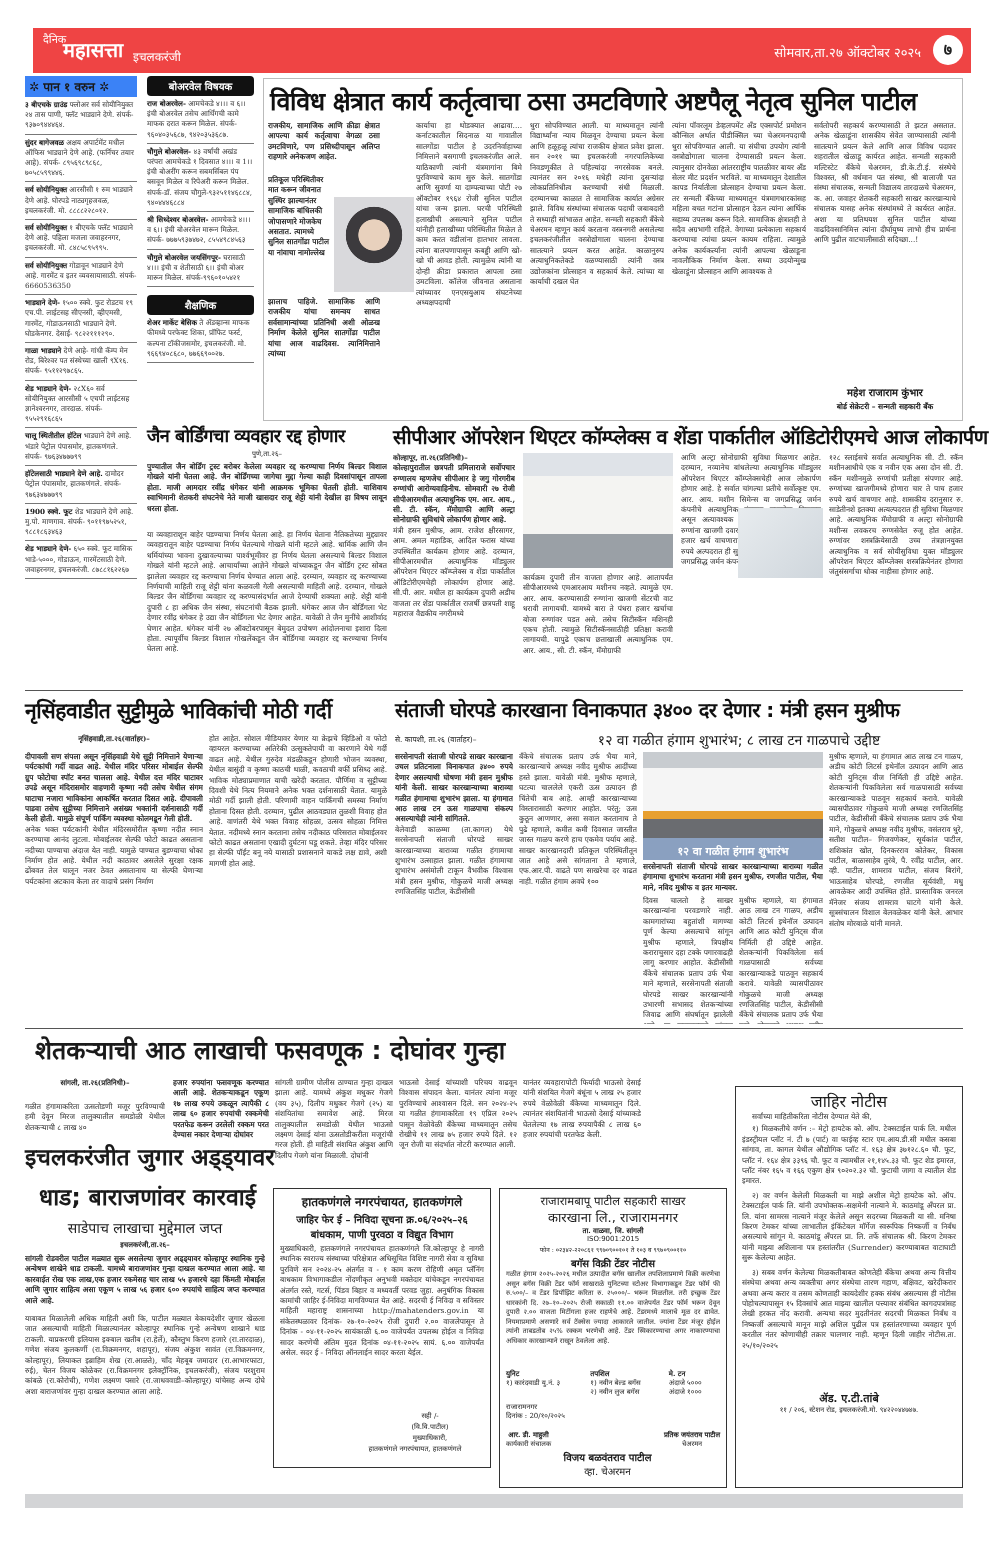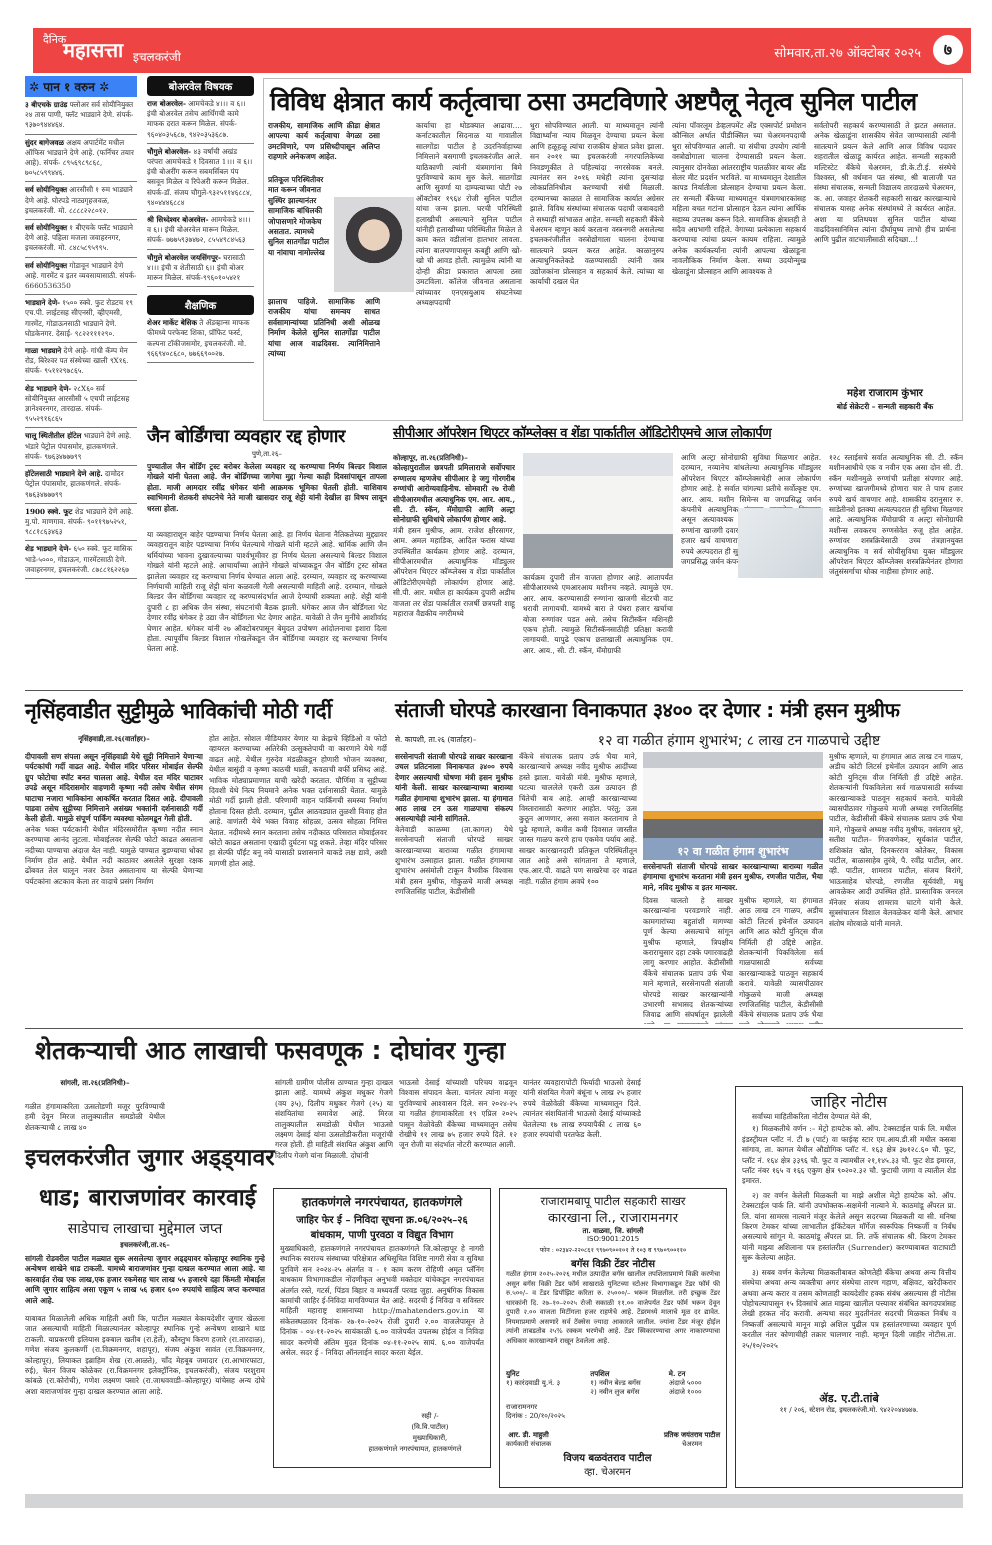--- a/index.html
+++ b/index.html
@@ -63,21 +63,21 @@
         <div class="ad"><b>हॉटेलसाठी भाड्याने देणे आहे.</b><span> दामोदर पेट्रोल पंपासमोर, हातकणंगले. संपर्क- ९७६३४७७७९९</span></div>
         <div class="ad"><b>1900 स्क्वे. फूट</b><span> शेड भाड्याने देणे आहे. मु.पो. माणगाव. संपर्क- ९०११९७५२५१, ९८८१८६३४६३</span></div>
         <div class="ad"><b>शेड भाड्याने देणे-</b><span> ६५० स्क्वे. फूट मासिक भाडे-५०००, गोडाऊन, गारमेंटसाठी देणे. जवाहरनगर, इचलकरंजी. ८७८८१६२२६७</span></div>
       </div>
   </div>
 
   <div class="col2">
     <div class="pill">बोअरवेल विषयक</div>
     <div id="borewell-list">
         <div class="ad"><b>राज बोअरवेल-</b><span> आमचेकडे ४।।। व ६।। इंची बोअरवेल तसेच आर्थिंगची कामे माफक दरात करून मिळेल. संपर्क- ९६०४०३५६८७, ९४२०३५३६८७.</span></div>
-        <div class="ad"><b>चौगुले बोअरवेल-</b><span> ४३ वर्षांची अखंड परंपरा आमचेकडे १ दिवसात 1।।। व ६।। इंची बोअरींग करून सबमर्सिबल पंप बसवून मिळेल व रिपेअरी करून मिळेल. संपर्क-डॉ. संजय चौगुले-९३२५११४६८८४, ९४०४४४६८८४</span></div>
+        <div class="ad"><b>चौगुले बोअरवेल-</b><span> ४३ वर्षांची अखंड परंपरा आमचेकडे १ दिवसात ४।।। व 1।। इंची बोअरींग करून सबमर्सिबल पंप बसवून मिळेल व रिपेअरी करून मिळेल. संपर्क-डॉ. संजय चौगुले-९३२५११४६८८४, ९४०४४४६८८४</span></div>
         <div class="ad"><b>श्री सिध्देश्वर बोअरवेल-</b><span> आमचेकडे ४।।। व ६।। इंची बोअरवेल मारून मिळेल. संपर्क- ७७७५९३७४७२, ८५५४९८४५६३</span></div>
         <div class="ad"><b>चौगुले बोअरवेल जयसिंगपूर-</b><span> घरासाठी ४।।। इंची व शेतीसाठी ६।। इंची बोअर मारून मिळेल. संपर्क-९९६०१०५४२१</span></div>
       </div>
     <div class="pill" style="margin-top:8px">शैक्षणिक</div>
     <div id="education-list">
         <div class="ad"><b>शेअर मार्केट बेसिक</b><span> ते ॲडव्हान्स माफक फीमध्ये परफेक्ट शिका, प्रॉफिट फर्स्ट, कल्पना टॉकीजसमोर, इचलकरंजी. मो. ९६६९४०८६८०, ७७६६९००२७.</span></div>
       </div>
   </div>
 
   <div class="box1">
@@ -95,21 +95,21 @@
   </div>
 
   <div class="abs" style="left:122px;top:395px;width:240px;height:265px;">
     <div class="h1" style="font-size:18px;">जैन बोर्डिंगचा व्यवहार रद्द होणार</div>
     <div class="ctr sm" style="margin:2px 0 4px;">पुणे,ता.२६–</div>
     <div class="txt" style="font-weight:bold;height:66px;">पुण्यातील जैन बोर्डिंग ट्रस्ट बरोबर केलेला व्यवहार रद्द करण्याचा निर्णय बिल्डर विशाल गोखले यांनी घेतला आहे. जैन बोर्डिंगच्या जागेचा मुद्दा गेल्या काही दिवसांपासून तापला होता. माजी आमदार रवींद्र धंगेकर यांनी आक्रमक भूमिका घेतली होती. याशिवाय स्वाभिमानी शेतकरी संघटनेचे नेते माजी खासदार राजू शेट्टी यांनी देखील हा विषय लावून धरला होता.</div>
     <div class="txt" style="height:176px;margin-top:2px;">या व्यवहाराशून बाहेर पडण्याचा निर्णय घेतला आहे. हा निर्णय घेताना नैतिकतेच्या मुद्द्यावर व्यवहारातून बाहेर पडण्याचा निर्णय घेतल्याचे गोखले यांनी म्हटले आहे. धार्मिक आणि जैन धर्मियांच्या भावना दुखावल्याच्या पार्श्वभूमीवर हा निर्णय घेतला असल्याचे बिल्डर विशाल गोखले यांनी म्हटले आहे. आचार्यांच्या आज्ञेने गोखले यांच्याकडून जैन बोर्डिंग ट्रस्ट सोबत झालेला व्यवहार रद्द करण्याचा निर्णय घेण्यात आला आहे. दरम्यान, व्यवहार रद्द करण्याच्या निर्णयाची माहिती राजू शेट्टी यांना कळवली गेली असल्याची माहिती आहे. दरम्यान, गोखले बिल्डर जैन बोर्डिंगचा व्यवहार रद्द करण्यासंदर्भात आजे देण्याची शक्यता आहे. शेट्टी यांनी दुपारी ८ हा अधिक जैन संस्था, संघटनांची बैठक झाली. धंगेकर आज जैन बोर्डिंगला भेट देणार रवींद्र धंगेकर हे उद्या जैन बोर्डिंगला भेट देणार आहेत. यावेळी ते जैन मुनींचे आशीर्वाद घेणार आहेत. धंगेकर यांनी २७ ऑक्टोबरपासून बेमुदत उपोषण आंदोलनाचा इशारा दिला होता. त्यापूर्वीच बिल्डर विशाल गोखलेंकडून जैन बोर्डिंगचा व्यवहार रद्द करण्याचा निर्णय घेतला आहे.</div>
   </div>
 
   <div class="abs" style="left:368px;top:395px;width:570px;height:265px;">
-    <div class="h1" style="font-size:13px;text-decoration:underline;">सीपीआर ऑपरेशन थिएटर कॉम्प्लेक्स व शेंडा पार्कातील ऑडिटोरीएमचे आज लोकार्पण</div>
+    <div class="h1" style="font-size:20px;">सीपीआर ऑपरेशन थिएटर कॉम्प्लेक्स व शेंडा पार्कातील ऑडिटोरीएमचे आज लोकार्पण</div>
     <div class="txt abs" style="left:0;top:30px;width:122px;height:232px;">
       <div class="sm" style="font-weight:bold;">कोल्हापूर, ता.२६(प्रतिनिधी)–</div>
       <div style="font-weight:bold;">कोल्हापुरातील छत्रपती प्रमिलाराजे सर्वोपचार रुग्णालय म्हणजेच सीपीआर हे जगु गोरगरीब रुग्णांची आरोग्यवाहिनीच. सोमवारी २७ रोजी सीपीआरमधील अत्याधुनिक एम. आर. आय., सी. टी. स्कॅन, मॅमोग्राफी आणि अल्ट्रा सोनोग्राफी सुविधांचे लोकार्पण होणार आहे.</div>
       <div>मंत्री हसन मुश्रीफ, आम. राजेश क्षीरसागर, आम. अमल महाडिक, आदिल फरास यांच्या उपस्थितीत कार्यक्रम होणार आहे. दरम्यान, सीपीआरमधील अत्याधुनिक मॉड्युलर ऑपरेशन थिएटर कॉम्प्लेक्स व शेंडा पार्कातील ऑडिटोरीएमचेही लोकार्पण होणार आहे. सी.पी. आर. मधील हा कार्यक्रम दुपारी अडीच वाजता तर शेंडा पार्कातील राजर्षी छत्रपती शाहू महाराज वैद्यकीय नगरीमध्ये</div>
     </div>
     <div class="abs" style="left:130px;top:30px;width:150px;height:115px;background:linear-gradient(180deg,#dfe3e8 0 20%,#f4f4f2 20% 70%,#9aa0a6 70%);"></div>
     <div class="txt abs" style="left:130px;top:150px;width:150px;height:112px;">कार्यक्रम दुपारी तीन वाजता होणार आहे. आतापर्यंत सीपीआरमध्ये एमआरआय मशीनच नव्हते. त्यामुळे एम. आर. आय. करण्यासाठी रुग्णांना खाजगी सेंटरची वाट धरावी लागायची. यामध्ये बारा ते पंधरा हजार खर्चाचा बोजा रुग्णांवर पडत असे. तसेच सिटीस्कॅन मशिनही एकच होती. त्यामुळे सिटीस्कॅनसाठीही प्रतिक्षा करावी लागायची. यापुढे एकाच छताखाली अत्याधुनिक एम. आर. आय., सी. टी. स्कॅन, मॅमोग्राफी</div>
     <div class="txt abs" style="left:288px;top:30px;width:140px;height:232px;">आणि अल्ट्रा सोनोग्राफी सुविधा मिळणार आहेत. दरम्यान, नव्यानेच बांधलेल्या अत्याधुनिक मॉड्युलर ऑपरेशन थिएटर कॉम्प्लेक्सचेही आज लोकार्पण होणार आहे. हे सर्वात चांगल्या प्रतीचे सर्वोत्कृष्ट एम. आर. आय. मशीन सिमेन्स या जगप्रसिद्ध जर्मन कंपनीचे अत्याधुनिक तंत्रज्ञान रुग्णसेवा मिळणार असून अत्यावश्यक चाचणी करता येणार आहे. रुग्णांना खाजगी दवाखान्यामध्ये होणारा बारा ते पंधरा हजार खर्च वाचणारासमवेत रुग्णांना व दोन हजार रुपये अल्पदरात ही सुविधा मिळणार आहे. सिमेन्स या जगप्रसिद्ध जर्मन कंपनीचे अत्याधुनिक तंत्रज्ञान</div>
     <div class="abs" style="left:345px;top:85px;width:85px;height:70px;background:linear-gradient(135deg,#e8ecef,#cfd6dc);"></div>
     <div class="txt abs" style="left:436px;top:30px;width:134px;height:232px;">१२८ स्लाईसचे सर्वात अत्याधुनिक सी. टी. स्कॅन मशीनआधीचे एक व नवीन एक असा दोन सी. टी. स्कॅन मशीनमुळे रुग्णांची प्रतीक्षा संपणार आहे. रुग्णांच्या खाजगीमध्ये होणारा चार ते पाच हजार रुपये खर्च वाचणार आहे. शासकीय दरानुसार रु. साडेतीनशे इतक्या अत्यल्पदरात ही सुविधा मिळणार आहे. अत्याधुनिक मॅमोग्राफी व अल्ट्रा सोनोग्राफी मशीन्स लवकरच रुग्णसेवेत रुजू होत आहेत. रुग्णांवर शस्त्रक्रियेसाठी उच्च तंत्रज्ञानयुक्त अत्याधुनिक व सर्व सोयीसुविधा युक्त मॉड्युलर ऑपरेशन थिएटर कॉम्प्लेक्स शस्त्रक्रियेनंतर होणारा जंतुसंसर्गाचा धोका नाहीसा होणार आहे.</div>
@@ -144,20 +144,21 @@
     <div class="txt abs" style="left:344px;top:200px;width:84px;height:128px;">मुश्रीफ म्हणाले, या हंगामात आठ लाख टन गाळप, अडीच कोटी लिटर्स इथेनॉल उत्पादन आणि आठ कोटी युनिट्स वीज निर्मिती ही उद्दिष्टे आहेत. शेतकऱ्यांनी पिकविलेला सर्व गाळपासाठी सर्वच्या कारखान्याकडे पाठवून सहकार्य करावे. यावेळी व्यासपीठावर गोकुळचे माजी अध्यक्ष रणजितसिंह पाटील, केडीसीसी बँकेचे संचालक प्रताप उर्फ भैया माने, गोकुळचे अध्यक्ष नवीद मुश्रीफ, वसंतराव धुरे, सतीश पाटील– गिजवणेकर, सूर्यकांत पाटील, शशिकांत खोत, दिनकरराव कोतेकर, विकास पाटील, बाळासाहेब तुरंबे, पै. रवींद्र पाटील, आर. व्ही. पाटील, शामराव पाटील, संजय बिरांगे, भाऊसाहेब घोरपडे, रणजीत सूर्यवंशी, मधु आवळेकर आदी उपस्थित होते. प्रास्ताविक जनरल मॅनेजर संजय शामराव घाटगे यांनी केले. सूत्रसंचालन विशाल बेलवळेकर यांनी केले. आभार संतोष मोरबाळे यांनी मानले.</div>
     <div class="txt abs" style="left:434px;top:56px;width:134px;height:272px;">मुश्रीफ म्हणाले, या हंगामात आठ लाख टन गाळप, अडीच कोटी लिटर्स इथेनॉल उत्पादन आणि आठ कोटी युनिट्स वीज निर्मिती ही उद्दिष्टे आहेत. शेतकऱ्यांनी पिकविलेला सर्व गाळपासाठी सर्वच्या कारखान्याकडे पाठवून सहकार्य करावे. यावेळी व्यासपीठावर गोकुळचे माजी अध्यक्ष रणजितसिंह पाटील, केडीसीसी बँकेचे संचालक प्रताप उर्फ भैया माने, गोकुळचे अध्यक्ष नवीद मुश्रीफ, वसंतराव धुरे, सतीश पाटील– गिजवणेकर, सूर्यकांत पाटील, शशिकांत खोत, दिनकरराव कोतेकर, विकास पाटील, बाळासाहेब तुरंबे, पै. रवींद्र पाटील, आर. व्ही. पाटील, शामराव पाटील, संजय बिरांगे, भाऊसाहेब घोरपडे, रणजीत सूर्यवंशी, मधु आवळेकर आदी उपस्थित होते. प्रास्ताविक जनरल मॅनेजर संजय शामराव घाटगे यांनी केले. सूत्रसंचालन विशाल बेलवळेकर यांनी केले. आभार संतोष मोरबाळे यांनी मानले.</div>
   </div>
 
   <div class="rule" style="left:0;top:1000px;width:938px;"></div>
 
   <div class="abs" style="left:0;top:1004px;width:735px;height:100px;">
     <div class="abs" style="left:10px;top:0;font-size:25px;font-family:'DejaVu Sans',sans-serif;font-weight:bold;white-space:nowrap;">शेतकऱ्याची आठ लाखाची फसवणूक : दोघांवर गुन्हा</div>
     <div class="abs sm" style="left:0;top:46px;width:140px;font-weight:bold;text-align:center;">सांगली, ता.२६(प्रतिनिधी)–</div>
     <div class="txt abs" style="left:0;top:70px;width:140px;height:44px;">गळीत हंगामाकरिता ऊसतोडणी मजूर पुरविण्याची हमी देवून मिरज तालुक्यातील समडोळी येथील शेतकऱ्याची ८ लाख ४०</div>
+    <div class="txt abs" style="left:148px;top:46px;width:96px;height:68px;font-weight:bold;">हजार रुपयांना फसवणूक करण्यात आली आहे. शेतकऱ्याकडून एकूण १७ लाख रुपये उकळून त्यापैकी ८ लाख ६० हजार रुपयांची रक्कमेची परतफेड करून उरलेली रक्कम परत देण्यास नकार देणाऱ्या दोघांवर</div>
     <div class="txt abs" style="left:250px;top:46px;width:118px;height:100px;">सांगली ग्रामीण पोलीस ठाण्यात गुन्हा दाखल झाला आहे. यामध्ये अंकुश मधुकर गेजगे (वय ३५), दिलीप मधुकर गेजगे (२५) या संशयितांचा समावेश आहे. मिरज तालुक्यातील समडोळी येथील भाऊसो लक्ष्मण देसाई यांना ऊसतोडीकरीता मजूरांची गरज होती. ही माहिती संशयित अंकुश आणि दिलीप गेजगे यांना मिळाली. दोघांनी</div>
     <div class="txt abs" style="left:374px;top:46px;width:118px;height:100px;">भाऊसो देसाई यांच्याशी परिचय वाढवून विश्वास संपादन केला. यानंतर त्यांना मजूर पुरविण्याचे आश्वासन दिले. सन २०२४-२५ या गळीत हंगामाकरिता १९ एप्रिल २०२५ पासून वेळोवेळी बँकेच्या माध्यमातून तसेच रोखीचे ११ लाख ७५ हजार रुपये दिले. १२ जून रोजी या संदर्भात नोटरी करण्यात आली.</div>
     <div class="txt abs" style="left:498px;top:46px;width:118px;height:74px;">यानंतर व्यवहारापोटी फिर्यादी भाऊसो देसाई यांनी संशयित गेजगे बंधूंना ५ लाख २५ हजार रुपये वेळोवेळी बँकेच्या माध्यमातून दिले. त्यानंतर संशयितांनी भाऊसो देसाई यांच्याकडे घेतलेल्या १७ लाख रुपयापैकी ८ लाख ६० हजार रुपयांची परतफेड केली.</div>
   </div>
 
   <div class="abs" style="left:0;top:1112px;width:240px;height:330px;">
     <div class="abs" style="left:0;top:0;font-size:23px;font-weight:bold;font-family:'DejaVu Sans',sans-serif;white-space:nowrap;">इचलकरंजीत जुगार अड्ड्यावर</div>
     <div class="abs" style="left:14px;top:40px;font-size:23px;font-weight:bold;font-family:'DejaVu Sans',sans-serif;white-space:nowrap;">धाड; बाराजणांवर कारवाई</div>
     <div class="abs ctr" style="left:0;top:78px;width:240px;font-size:14px;font-family:'DejaVu Sans',sans-serif;">साडेपाच लाखाचा मुद्देमाल जप्त</div>
     <div class="abs ctr sm" style="left:0;top:100px;width:240px;font-weight:bold;">इचलकरंजी,ता.२६–</div>

